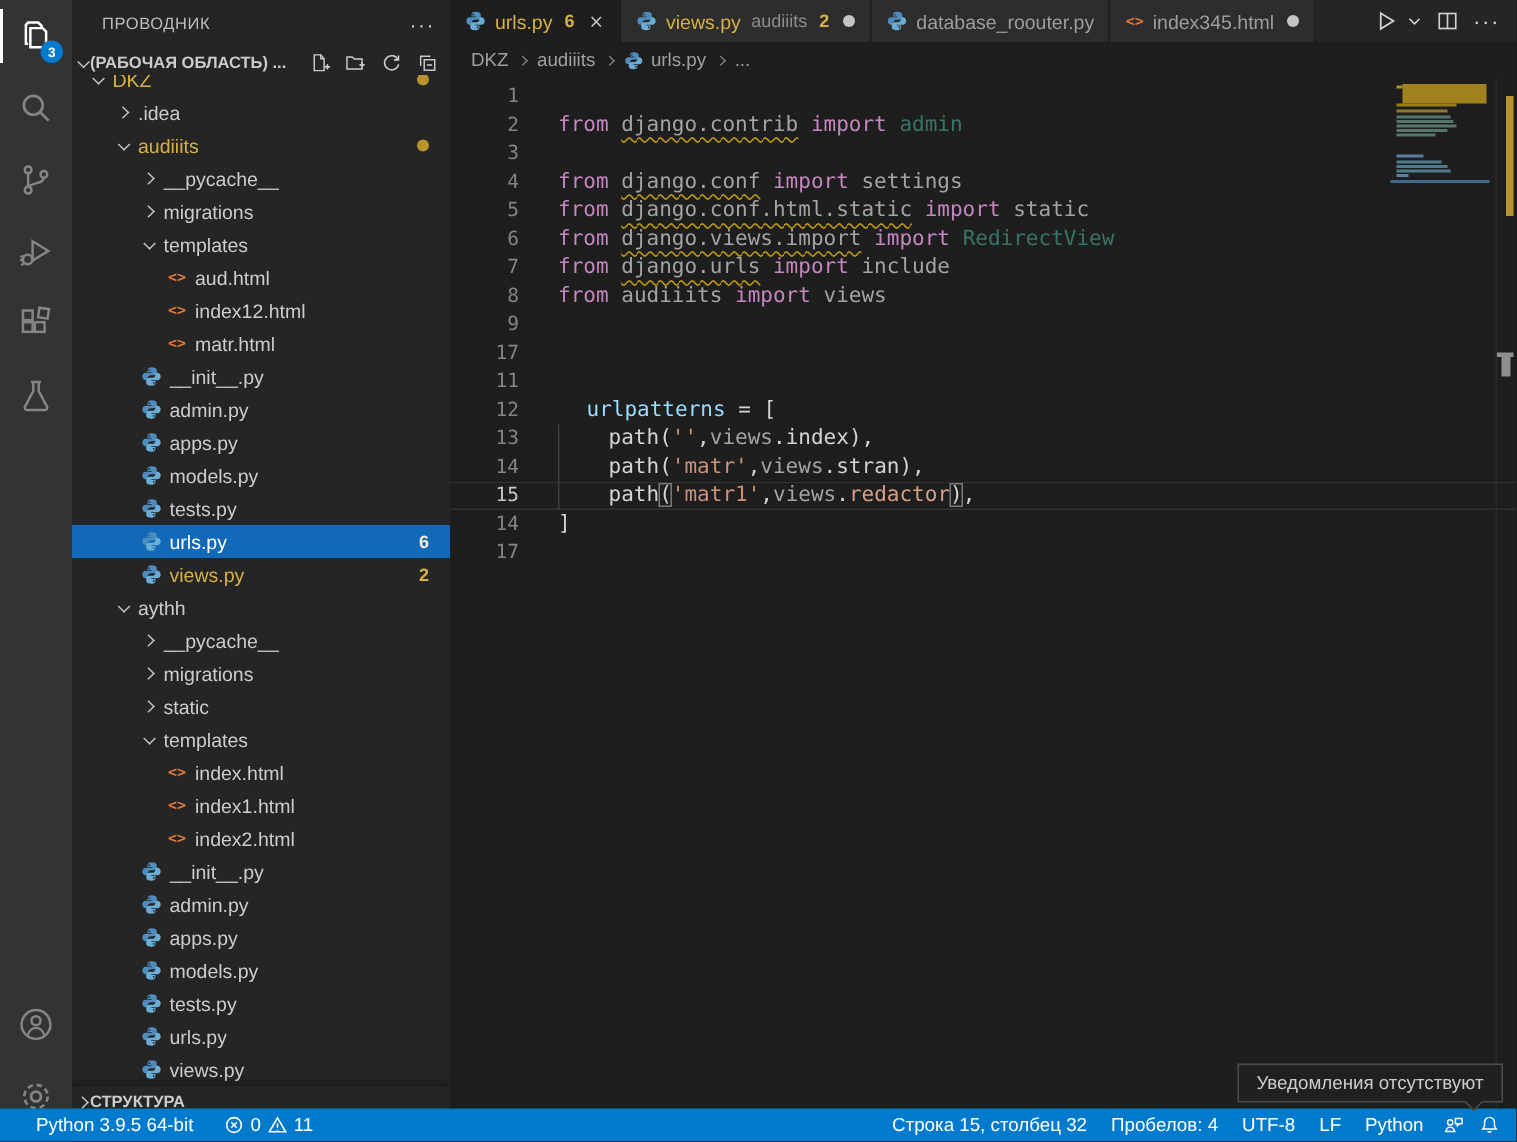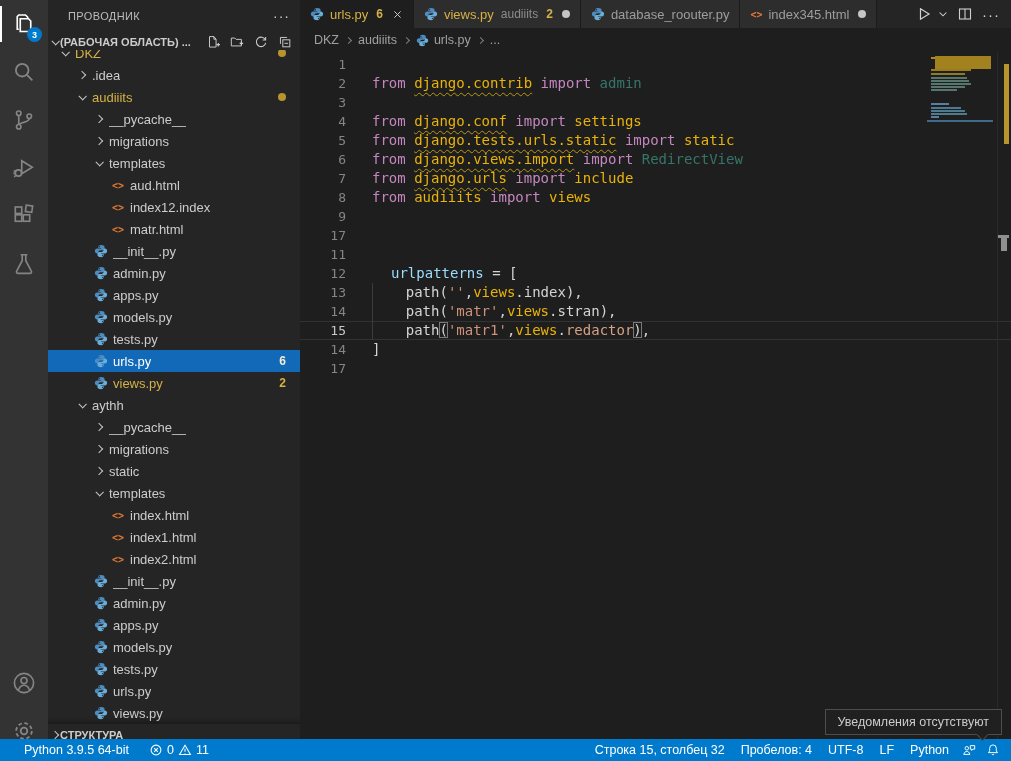--- a/index.html
+++ b/index.html
@@ -76,21 +76,21 @@
   
   .code { position:relative; flex:1 1 auto; overflow:hidden; font-family:"DejaVu Sans Mono", monospace; font-size:14px; background:#1e1e1e; }
   .code-lines { padding-top:3px; }
   .code-line { height:19px; line-height:19px; display:flex; position:relative; white-space:pre; }
   .code-line .ln { width:46px; flex:0 0 46px; text-align:right; color:#858585; font-size:13px; user-select:none; }
   .code-line .ltxt { padding-left:26px; }
   .code-line.current .ln { color:#c6c6c6; }
   .code-line.current { box-shadow:inset 0 1px 0 #323232, inset 0 -1px 0 #323232; }
   .code-line.guided::before { content:""; position:absolute; left:72px; top:0; bottom:0; border-left:1px solid #3c3c3c; }
   .tk-kw { color:#c586c0; }
-  .tk-mod { color:#eab308; }
+  .tk-mod { color:#a3a3a3; }
   .tk-dim { color:#4ec9b0; opacity:.5; }
   .tk-fn { color:#d4d4d4; }
   .tk-var { color:#9cdcfe;margin-left:19px; }
   .tk-pun { color:#d4d4d4; }
   .tk-str { color:#ce9178; }
   .tk-attr { color:#d6a184; }
   .tk-brk { color:#d4d4d4; outline:1px solid #7a7a7a; outline-offset:-1px; }
   .sq { text-decoration:underline; text-decoration-style:wavy; text-decoration-color:#b99712; text-decoration-thickness:1px; text-underline-offset:4px; }
 
   
@@ -263,21 +263,21 @@
             <span class="lbl">templates</span>
             <span class="spacer"></span>
           </div>
           <div class="tree-row" style="padding-left: 61px;">
             <span class="ficon html">&lt;&gt;</span>
             <span class="lbl">aud.html</span>
             <span class="spacer"></span>
           </div>
           <div class="tree-row" style="padding-left: 61px;">
             <span class="ficon html">&lt;&gt;</span>
-            <span class="lbl">index12.index</span>
+            <span class="lbl">index12.html</span>
             <span class="spacer"></span>
           </div>
           <div class="tree-row" style="padding-left: 61px;">
             <span class="ficon html">&lt;&gt;</span>
             <span class="lbl">matr.html</span>
             <span class="spacer"></span>
           </div>
           <div class="tree-row" style="padding-left: 44px;">
             <span class="ficon py">
               <svg viewBox="0 0 16 16">
@@ -565,21 +565,21 @@
         <span class="bc">
           <span>...</span>
         </span>
       </div>
     <div class="code">
       <div class="code-lines" id="code-lines">
           <div class="code-line"><span class="ln">1</span><span class="ltxt"></span></div>
           <div class="code-line"><span class="ln">2</span><span class="ltxt"><span class="tk-kw">from </span><span class="tk-mod sq">django.contrib</span><span class="tk-kw"> import </span><span class="tk-dim">admin</span></span></div>
           <div class="code-line"><span class="ln">3</span></div>
           <div class="code-line"><span class="ln">4</span><span class="ltxt"><span class="tk-kw">from </span><span class="tk-mod sq">django.conf</span><span class="tk-kw"> import </span><span class="tk-mod">settings</span></span></div>
-          <div class="code-line"><span class="ln">5</span><span class="ltxt"><span class="tk-kw">from </span><span class="tk-mod sq">django.tests.urls.static</span><span class="tk-kw"> import </span><span class="tk-mod">static</span></span></div>
+          <div class="code-line"><span class="ln">5</span><span class="ltxt"><span class="tk-kw">from </span><span class="tk-mod sq">django.conf.html.static</span><span class="tk-kw"> import </span><span class="tk-mod">static</span></span></div>
           <div class="code-line"><span class="ln">6</span><span class="ltxt"><span class="tk-kw">from </span><span class="tk-mod sq">django.views.import</span><span class="tk-kw"> import </span><span class="tk-dim">RedirectView</span></span></div>
           <div class="code-line"><span class="ln">7</span><span class="ltxt"><span class="tk-kw">from </span><span class="tk-mod sq">django.urls</span><span class="tk-kw"> import </span><span class="tk-mod">include</span></span></div>
           <div class="code-line"><span class="ln">8</span><span class="ltxt"><span class="tk-kw">from </span><span class="tk-mod">audiiits</span><span class="tk-kw"> import </span><span class="tk-mod">views</span></span></div>
           <div class="code-line"><span class="ln">9</span><span class="ltxt"></span></div>
           <div class="code-line"><span class="ln">17</span><span class="ltxt"></span></div>
           <div class="code-line"><span class="ln">11</span><span class="ltxt"></span></div>
           <div class="code-line"><span class="ln">12</span><span class="ltxt"><span class="tk-var">urlpatterns</span><span class="tk-pun"> = [</span></span></div>
           <div class="code-line guided"><span class="ln">13</span><span class="ltxt"><span class="tk-pun">    </span><span class="tk-fn">path</span><span class="tk-pun">(</span><span class="tk-str">''</span><span class="tk-pun">,</span><span class="tk-mod">views</span><span class="tk-pun">.</span><span class="tk-fn">index</span><span class="tk-pun">),</span></span></div>
           <div class="code-line guided"><span class="ln">14</span><span class="ltxt"><span class="tk-pun">    </span><span class="tk-fn">path</span><span class="tk-pun">(</span><span class="tk-str">'matr'</span><span class="tk-pun">,</span><span class="tk-mod">views</span><span class="tk-pun">.</span><span class="tk-fn">stran</span><span class="tk-pun">),</span></span></div>
           <div class="code-line current guided"><span class="ln">15</span><span class="ltxt"><span class="tk-pun">    </span><span class="tk-fn">path</span><span class="tk-brk">(</span><span class="tk-str">'matr1'</span><span class="tk-pun">,</span><span class="tk-mod">views</span><span class="tk-pun">.</span><span class="tk-attr">redactor</span><span class="tk-brk">)</span><span class="tk-pun">,</span></span></div>

